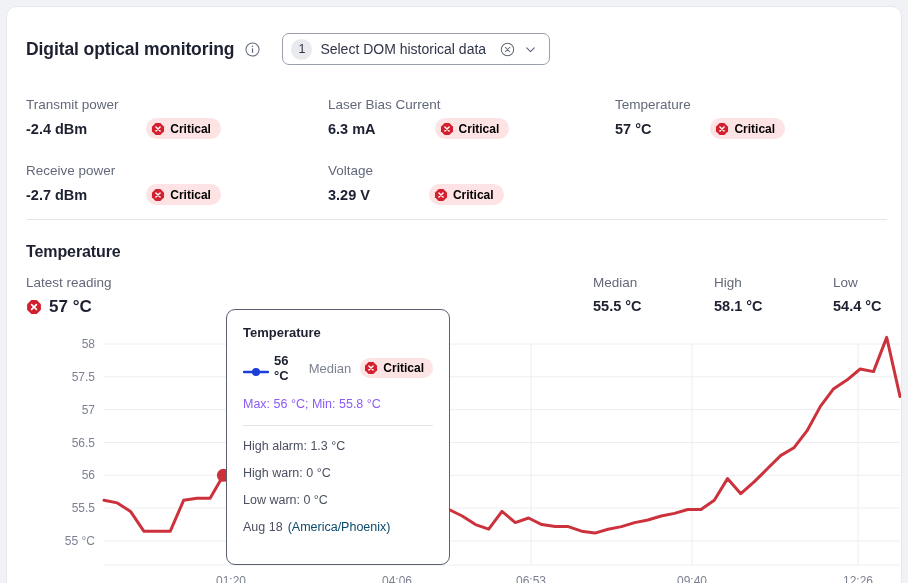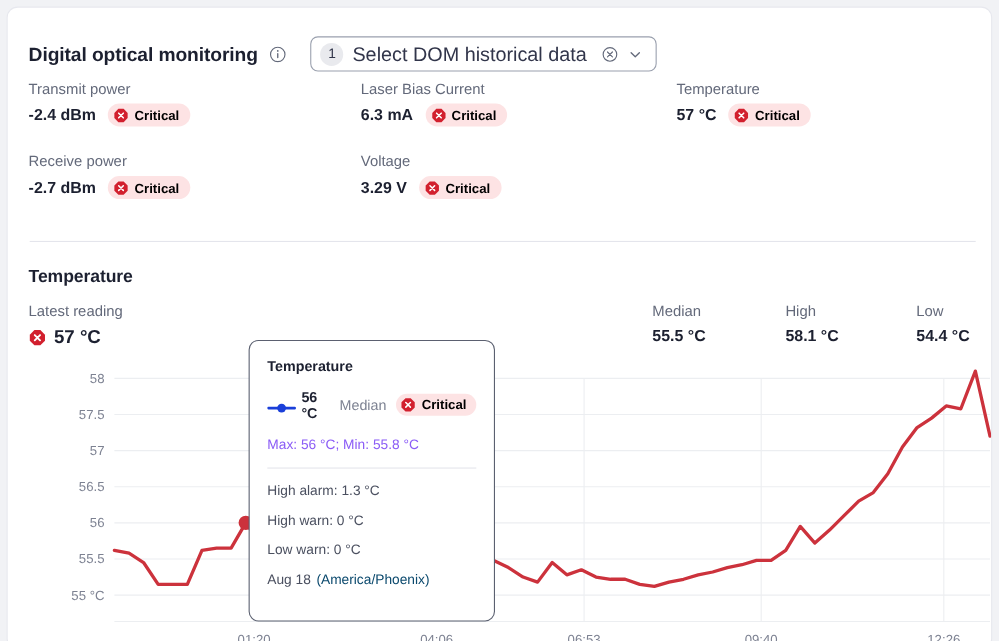--- a/index.html
+++ b/index.html
@@ -63,44 +63,45 @@
     border-radius: 50%;
     background: #e9eaee;
     color: #31354a;
     font-size: 12.5px;
     display: flex;
     align-items: center;
     justify-content: center;
     margin-right: 8px;
   }
   #dom-label {
-    font-size: 18px;
+    font-size: 14px;
     color: #31354a;
     margin-right: 14px;
   }
   .sel-icon { width: 15px; height: 15px; display:block; }
   #dom-clear { margin-right: 8px; }
 
   
   #metrics {
     position: absolute;
     left: 19px;
     top: 66px;
     width: 860px;
   }
   .metric {
     position: absolute;
+    margin-top: 24px;
   }
   .m-label {
     font-size: 13.5px;
     color: #63697a;
     margin-bottom: 6px;
     white-space: nowrap;
   }
-  .m-row { display: flex; align-items: center; }
+  .m-row { display: flex; align-items: center; gap: 48px; }
   .m-value {
     font-size: 14.5px;
     font-weight: bold;
     color: #1c2030;
     white-space: nowrap;
   }
   .badge {
     margin-left: 11px;
     background: #fde3e4;
     border-radius: 11px;

